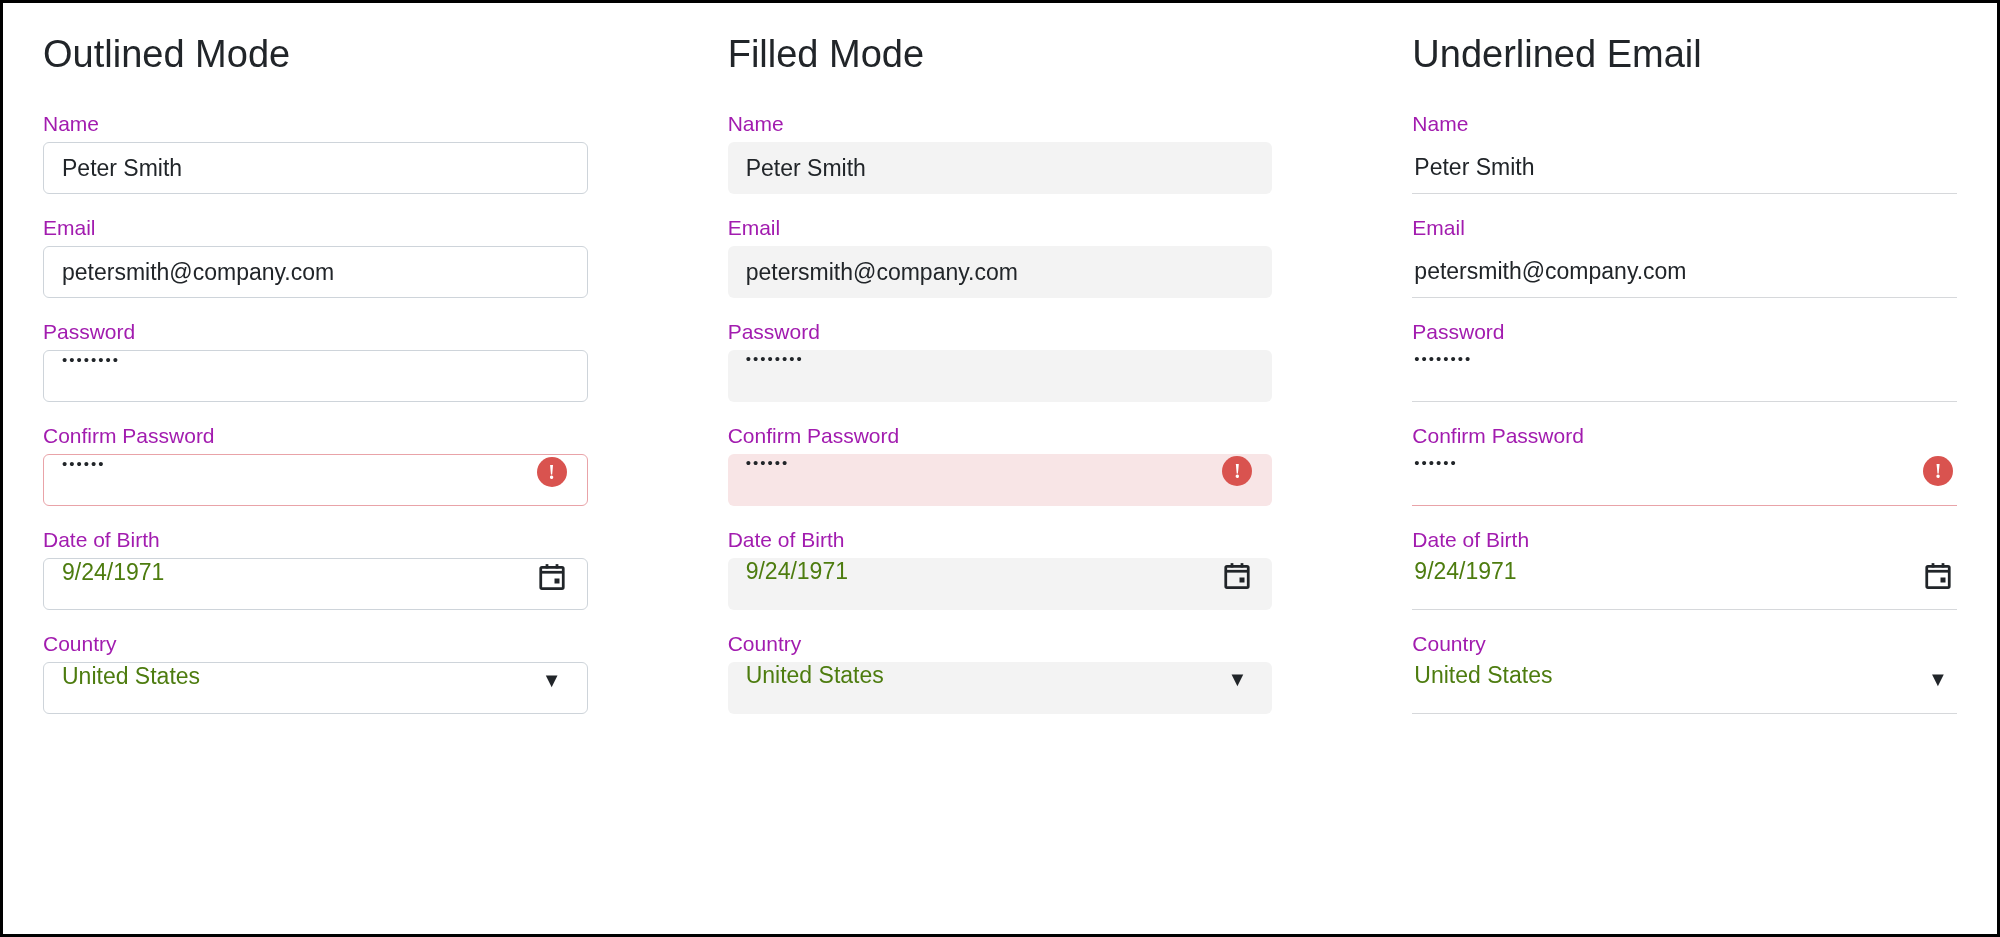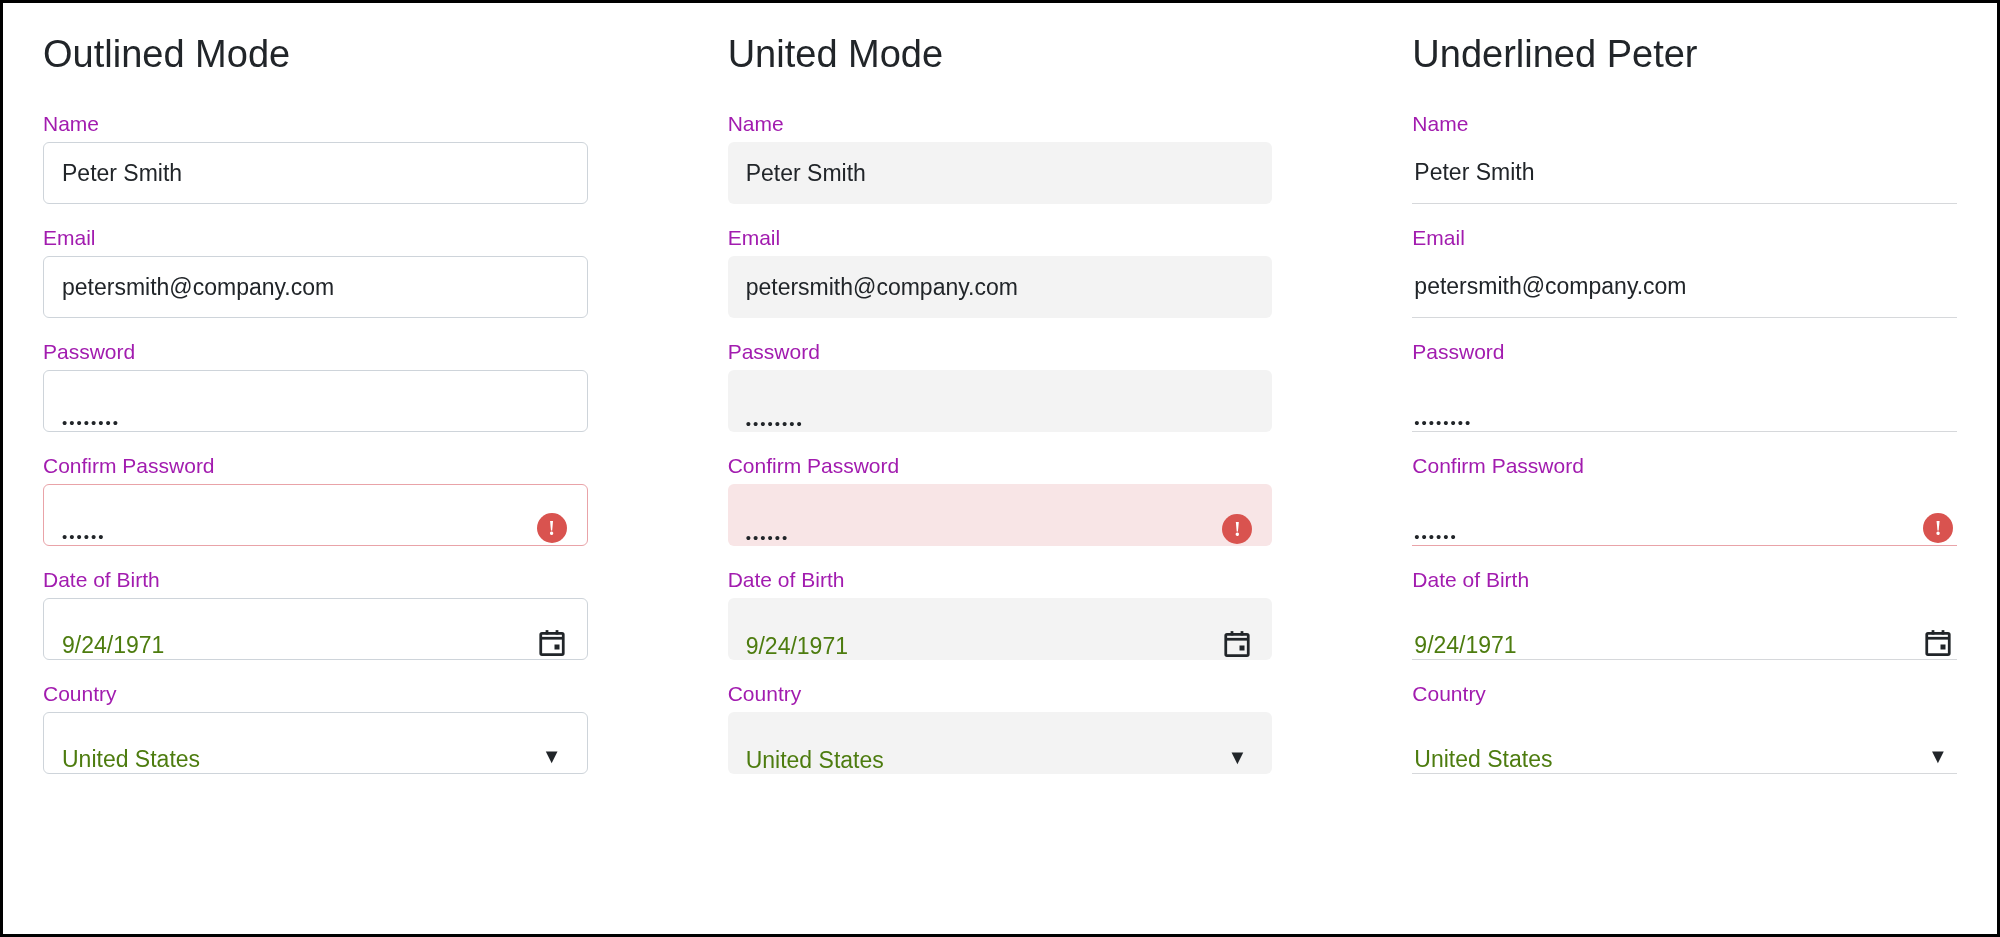--- a/index.html
+++ b/index.html
@@ -33,22 +33,22 @@
   }
   .field-label {
     font-size: 21px;
     color: #a21caf;
     margin-bottom: 6px;
     display: block;
   }
   .input-wrap {
     position: relative;
     display: flex;
-    align-items: flex-end;
-    height: 62px;
+    align-items: flex-start;
+    height: 52px;
     font-size: 23px;
     color: #212529;
   }
   
   .outlined .input-wrap {
     border: 1px solid #ced4da;
     border-radius: 6px;
     padding: 0 18px;
     background: #fff;
   }
@@ -183,21 +183,21 @@
     <div class="field">
       <span class="field-label">Country</span>
       <div class="input-wrap">
         <span class="input-text">United States</span>
         <span class="trailing chev">▼</span>
       </div>
     </div>
   </div>
 
   <div class="col filled">
-    <h2 class="col-title">United Mode</h2>
+    <h2 class="col-title">Filled Mode</h2>
 
     <div class="field">
       <span class="field-label">Name</span>
       <div class="input-wrap">
         <input class="input-inner" type="text" value="Peter Smith" style="">
       </div>
     </div>
 
     <div class="field">
       <span class="field-label">Email</span>
@@ -242,21 +242,21 @@
     <div class="field">
       <span class="field-label">Country</span>
       <div class="input-wrap">
         <span class="input-text">United States</span>
         <span class="trailing chev">▼</span>
       </div>
     </div>
   </div>
 
   <div class="col underlined">
-    <h2 class="col-title">Underlined Peter</h2>
+    <h2 class="col-title">Underlined Email</h2>
 
     <div class="field">
       <span class="field-label">Name</span>
       <div class="input-wrap">
         <input class="input-inner" type="text" value="Peter Smith" style="">
       </div>
     </div>
 
     <div class="field">
       <span class="field-label">Email</span>

